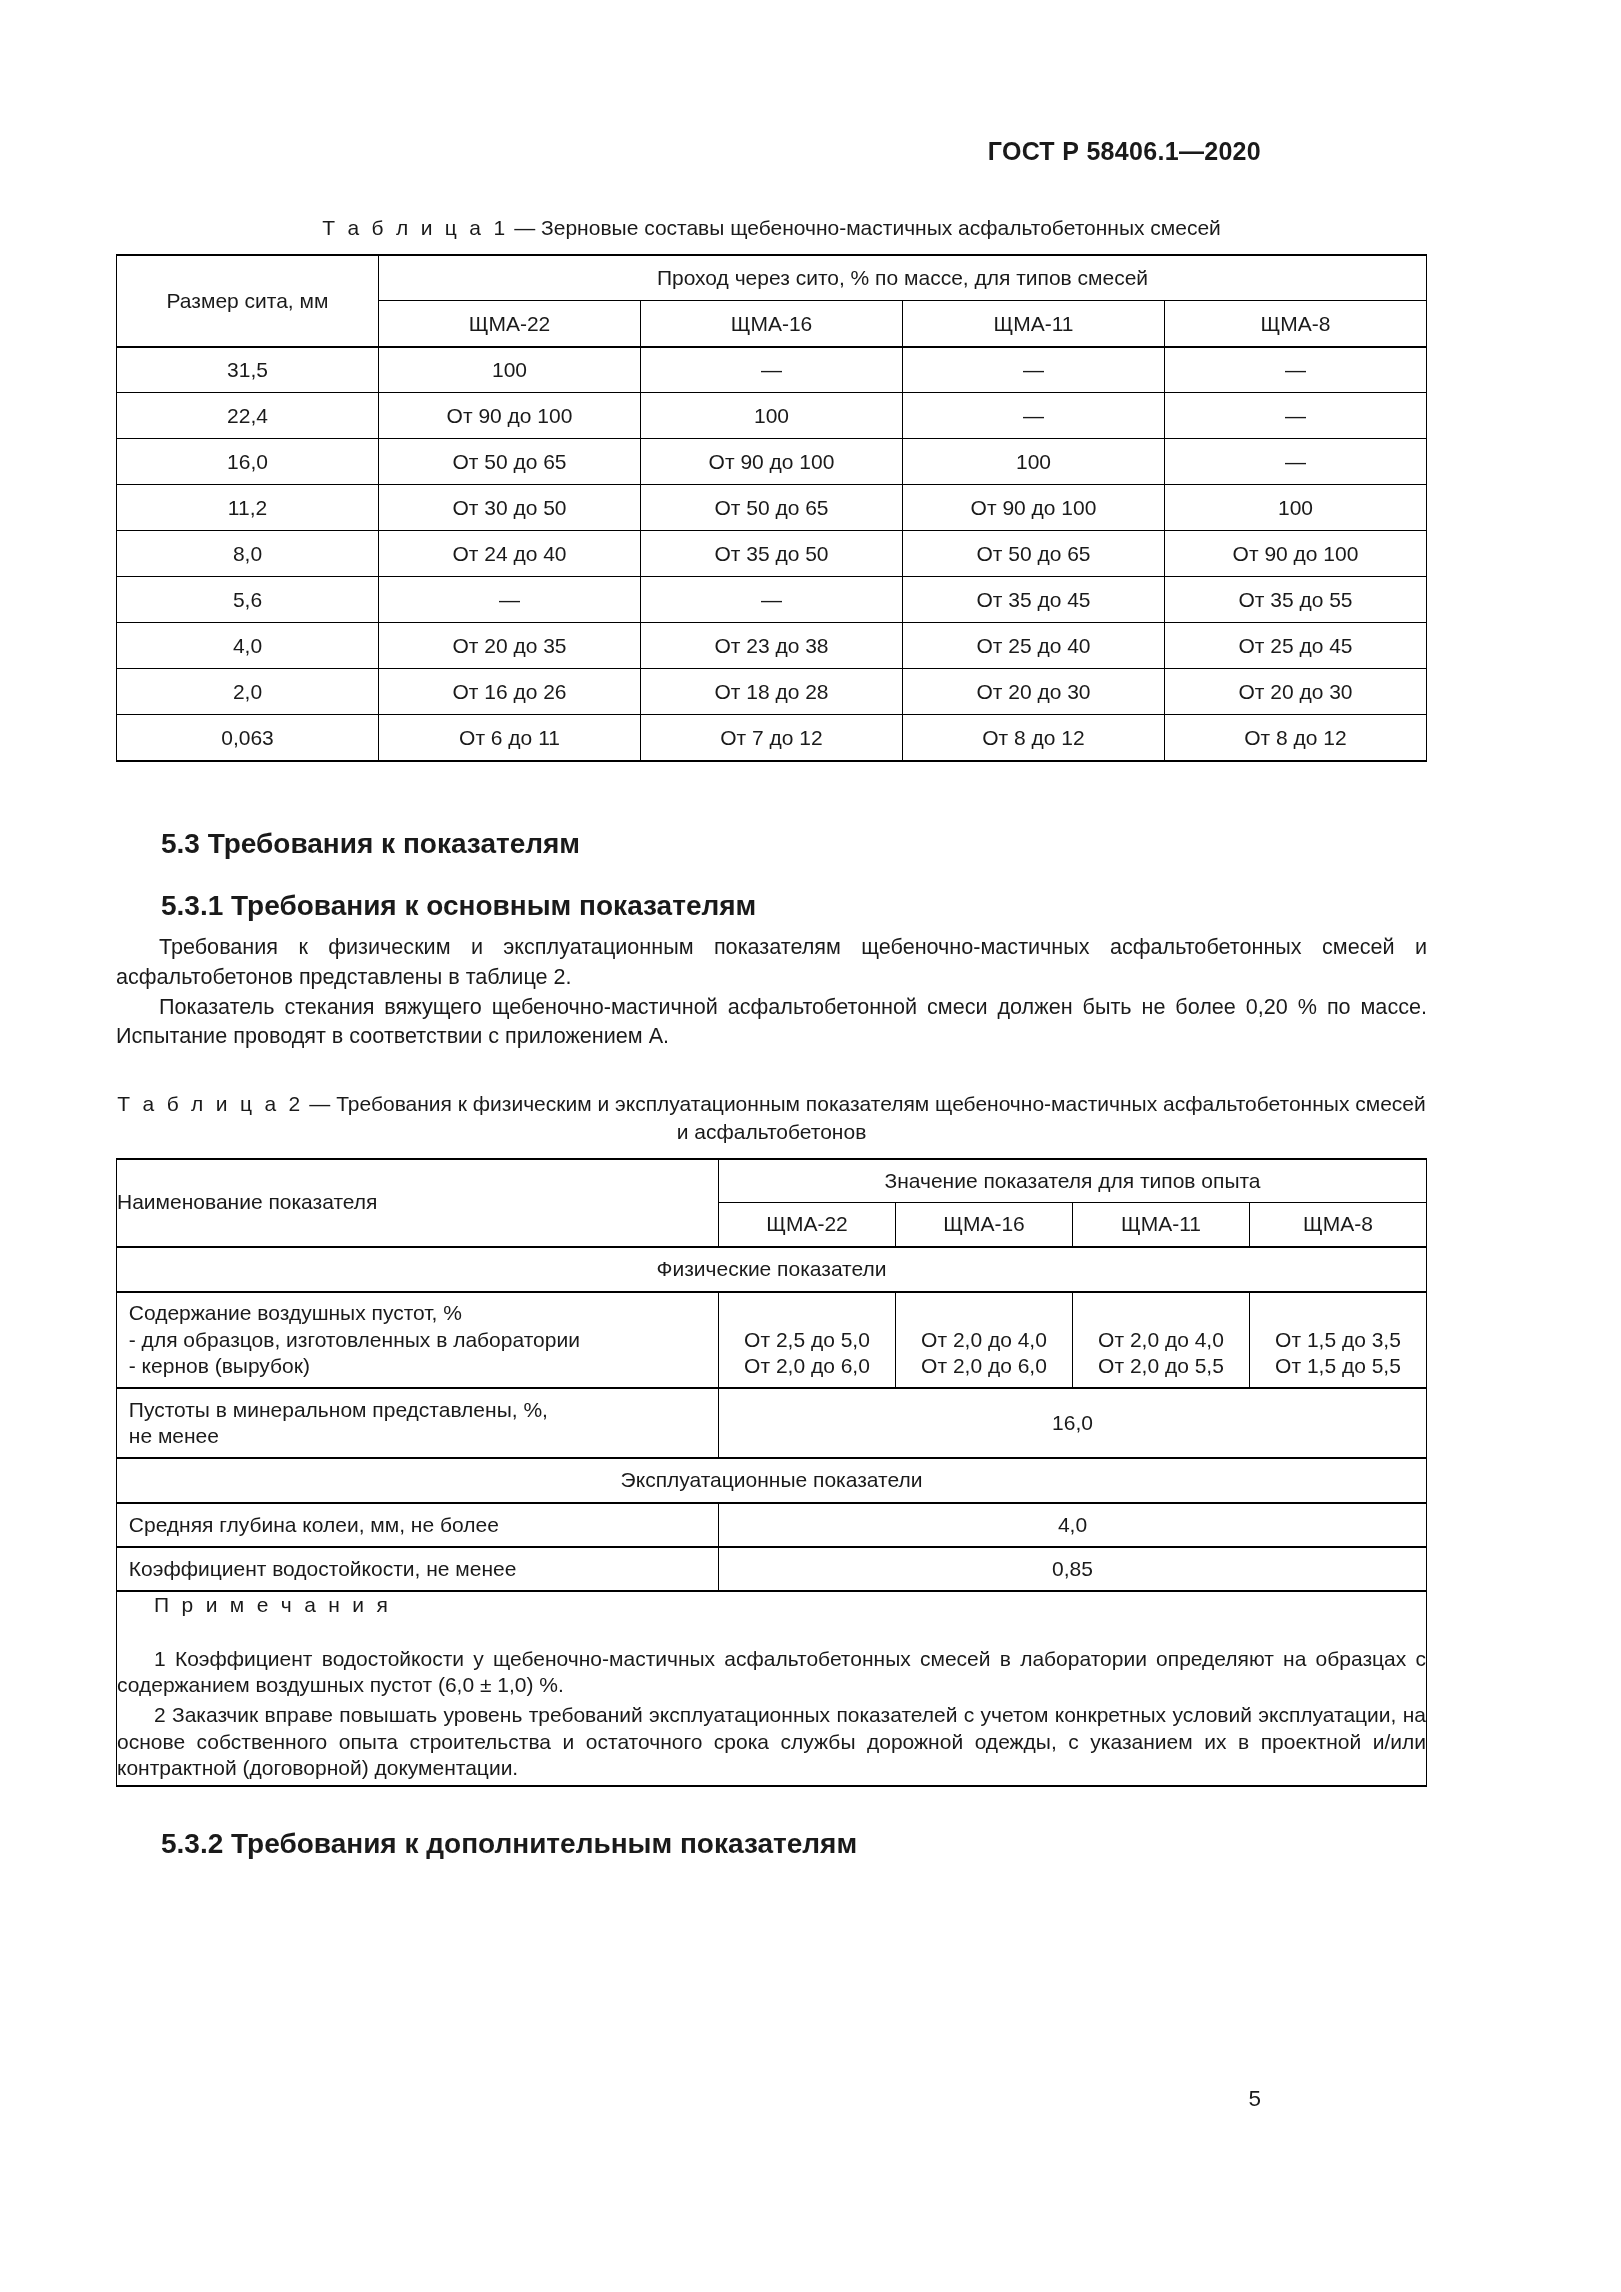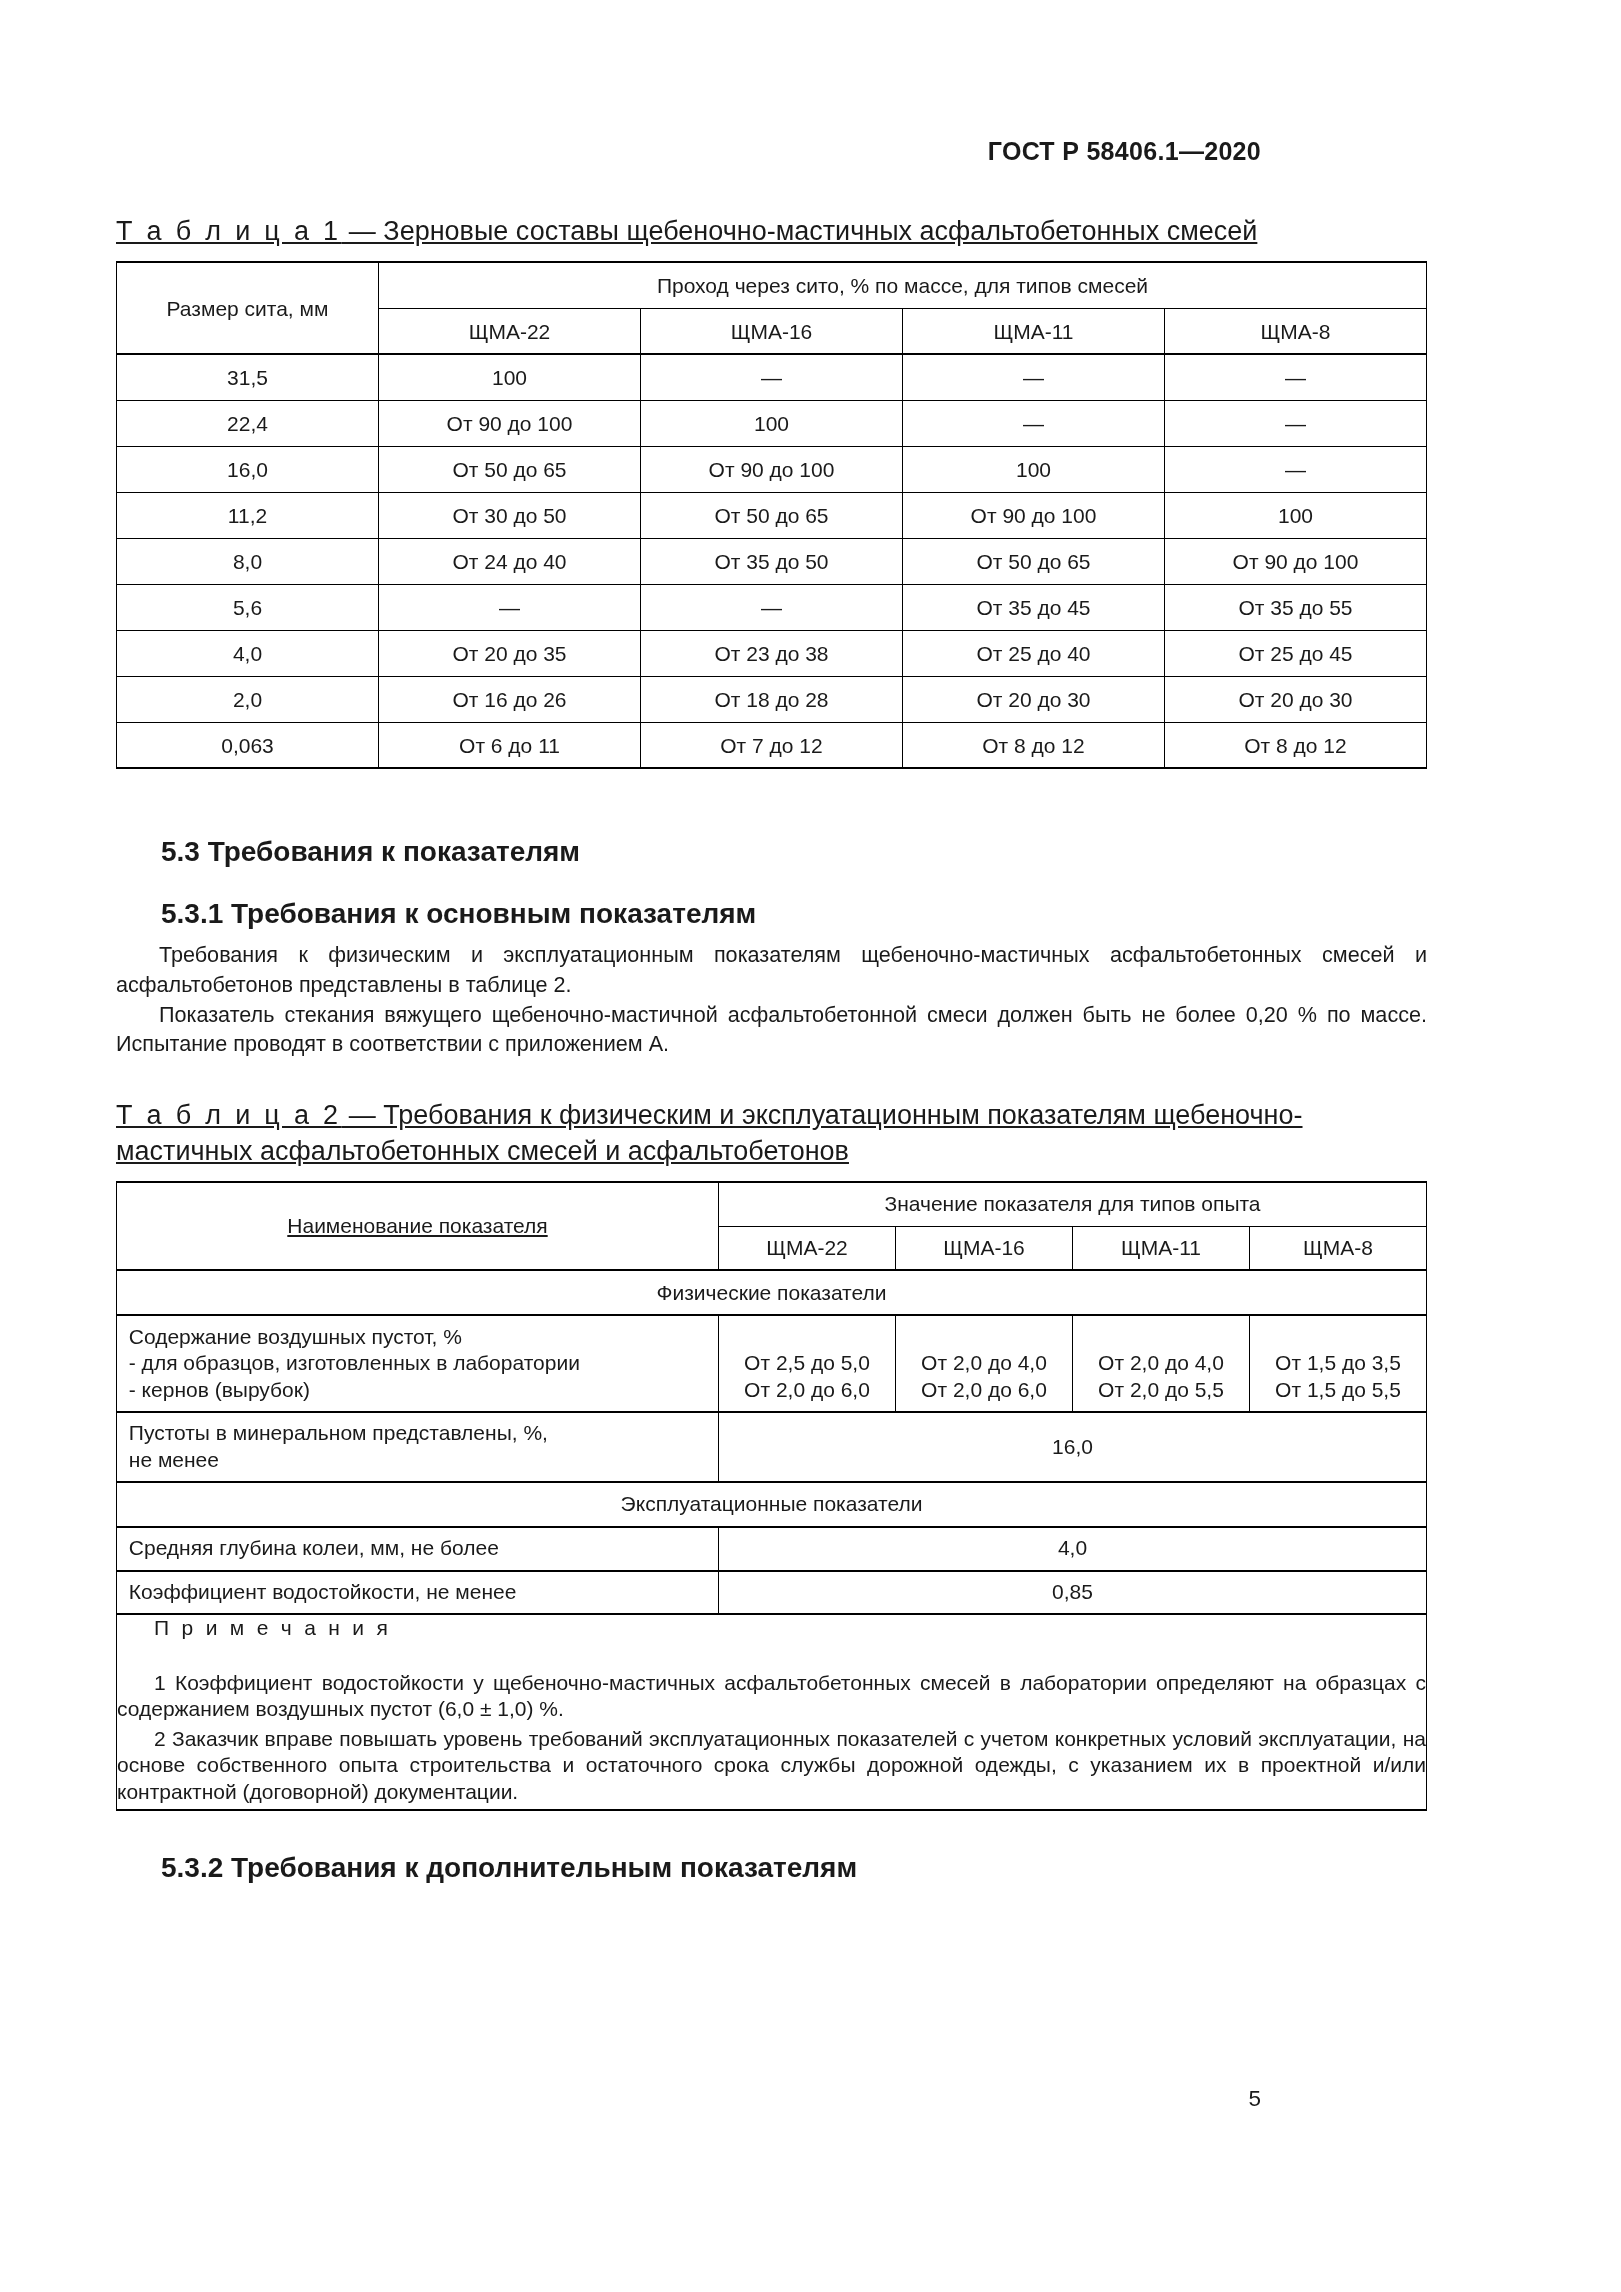--- a/index.html
+++ b/index.html
@@ -35,25 +35,24 @@
   
   .content {
     position: absolute;
     left: 116px;
     top: 214px;
     width: 1311px;
   }
 
   
   .tbl-caption {
-    font-size: 27px;
+    font-size: 21px;
     line-height: 1.32;
-    text-align: left;
+    text-align: center;
     margin: 0 0 11.8px 0;
-    text-decoration: underline;
   }
   .tbl-caption .spaced {
     letter-spacing: 3.3px;
   }
 
   
   table.doc {
     border-collapse: collapse;
     width: 1311px;
     table-layout: fixed;
@@ -92,23 +91,21 @@
   #table2 .cellval {
     text-align: center;
     padding: 5.9px 5.9px;
   }
   #table2 .sectionrow {
     text-align: center;
     height: 45px;
     padding: 3.9px 0;
   }
   #table2 .hdr-name {
-    text-align: center;
     height: 88px;
-    text-decoration: underline;
   }
   #table2 .hdr-span {
     text-align: center;
     height: 44px;
   }
   #table2 .hdr-type {
     text-align: center;
     height: 44px;
   }
   .voids-line { display: block; }

